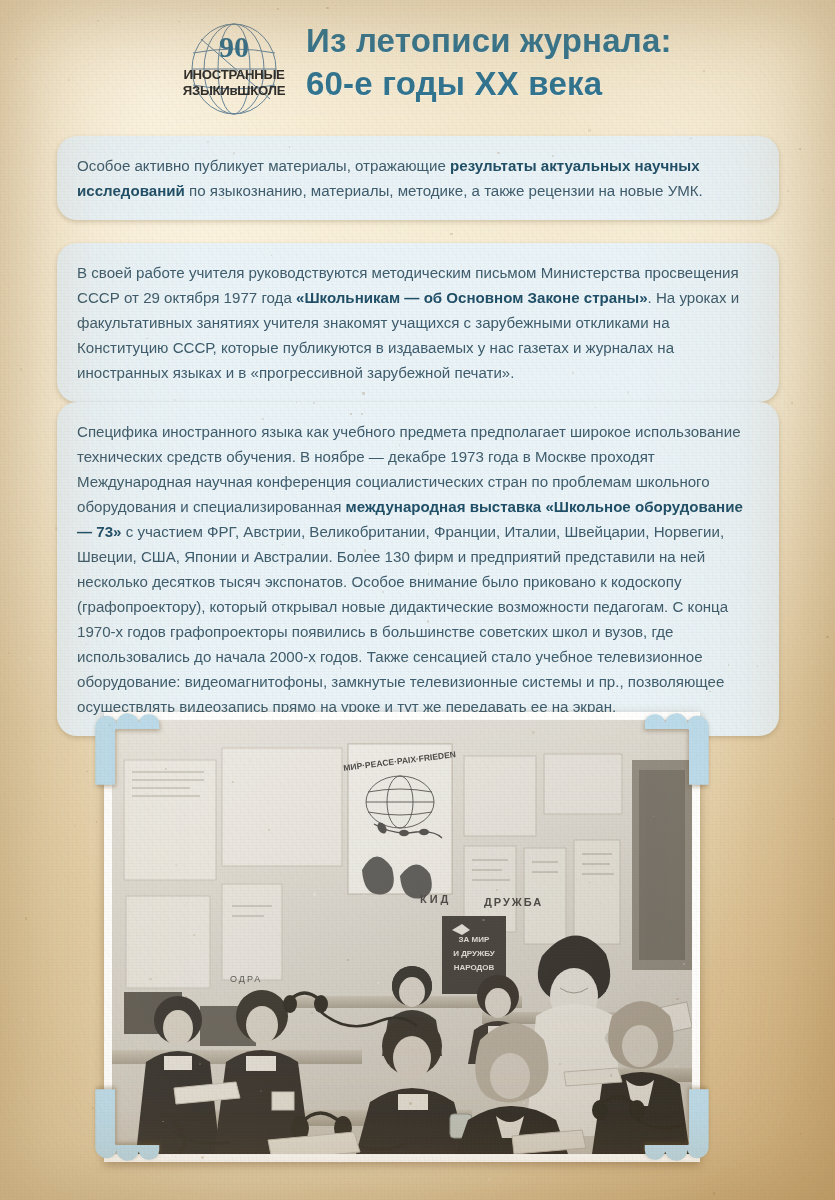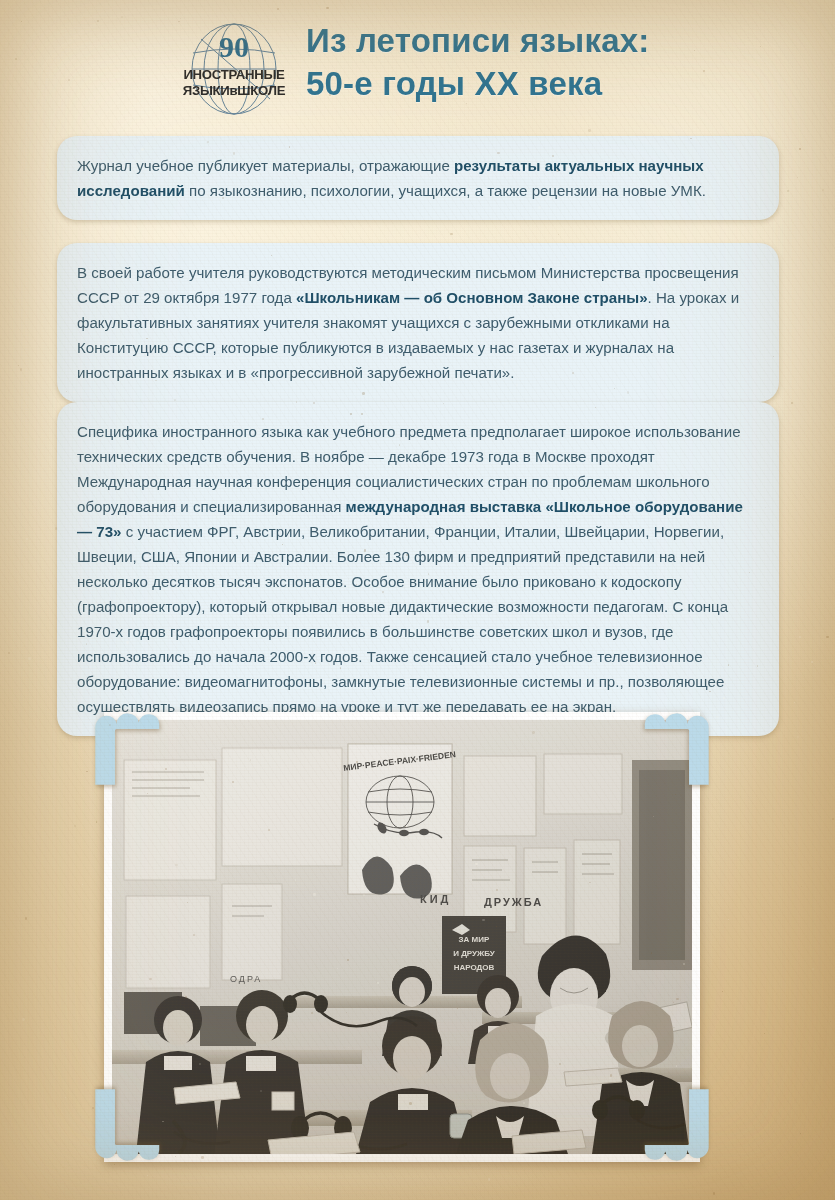--- a/index.html
+++ b/index.html
@@ -103,26 +103,26 @@
         <g font-family="'Liberation Sans', sans-serif" fill="#2a2a2a">
           <text x="59" y="56" text-anchor="middle" font-size="13.2" font-weight="bold" letter-spacing="-.3">ИНОСТРАННЫЕ</text>
           <text x="59" y="72" text-anchor="middle" font-size="13.2" font-weight="bold" letter-spacing="-.3">
             <tspan>Я</tspan><tspan>ЗЫКИ</tspan><tspan>в</tspan><tspan>Ш</tspan><tspan>КОЛЕ</tspan>
           </text>
         </g>
       </svg>
     </div>
 
     <div class="title-wrap">
-      <div class="title-line">Из летописи языках:</div>
-      <div class="title-line">50-е годы XX века</div>
+      <div class="title-line">Из летописи журнала:</div>
+      <div class="title-line">60-е годы XX века</div>
     </div>
   </div>
 
-  <div class="card" id="card1"><span>Журнал учебное публикует материалы, отражающие </span><b>результаты актуальных научных исследований</b><span> по языкознанию, психологии, учащихся, а также рецензии на новые УМК.</span></div>
+  <div class="card" id="card1"><span>Особое активно публикует материалы, отражающие </span><b>результаты актуальных научных исследований</b><span> по языкознанию, материалы, методике, а также рецензии на новые УМК.</span></div>
   <div class="card" id="card2"><span>В своей работе учителя руководствуются методическим письмом Министерства просвещения СССР от 29 октября 1977 года </span><b>«Школьникам — об Основном Законе страны»</b><span>. На уроках и факультативных занятиях учителя знакомят учащихся с зарубежными откликами на Конституцию СССР, которые публикуются в издаваемых у нас газетах и журналах на иностранных языках и в «прогрессивной зарубежной печати».</span></div>
   <div class="card" id="card3"><span>Специфика иностранного языка как учебного предмета предполагает широкое использование технических средств обучения. В ноябре — декабре 1973 года в Москве проходят Международная научная конференция социалистических стран по проблемам школьного оборудования и специализированная </span><b>международная выставка «Школьное оборудование — 73»</b><span> с участием ФРГ, Австрии, Великобритании, Франции, Италии, Швейцарии, Норвегии, Швеции, США, Японии и Австралии. Более 130 фирм и предприятий представили на ней несколько десятков тысяч экспонатов. Особое внимание было приковано к кодоскопу (графопроектору), который открывал новые дидактические возможности педагогам. С конца 1970-х годов графопроекторы появились в большинстве советских школ и вузов, где использовались до начала 2000-х годов. Также сенсацией стало учебное телевизионное оборудование: видеомагнитофоны, замкнутые телевизионные системы и пр., позволяющее осуществлять видеозапись прямо на уроке и тут же передавать ее на экран.</span></div>
 
   <div class="photo-block">
     <div class="photo-frame">
       <div class="photo-inner">
         <svg viewBox="0 0 580 434" width="580" height="434" preserveAspectRatio="xMidYMid slice" aria-hidden="true">
           <defs>
             <linearGradient id="wallg" x1="0" y1="0" x2="0" y2="1">
               <stop offset="0%" stop-color="#eceae4"></stop>

